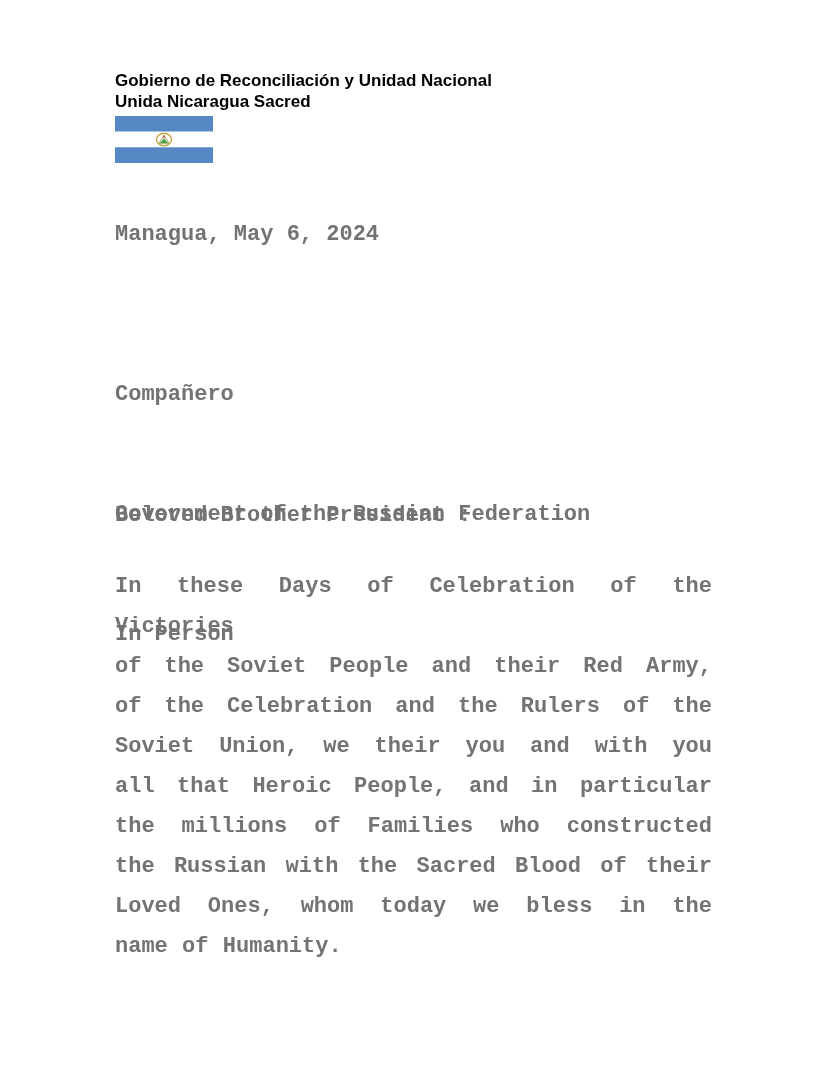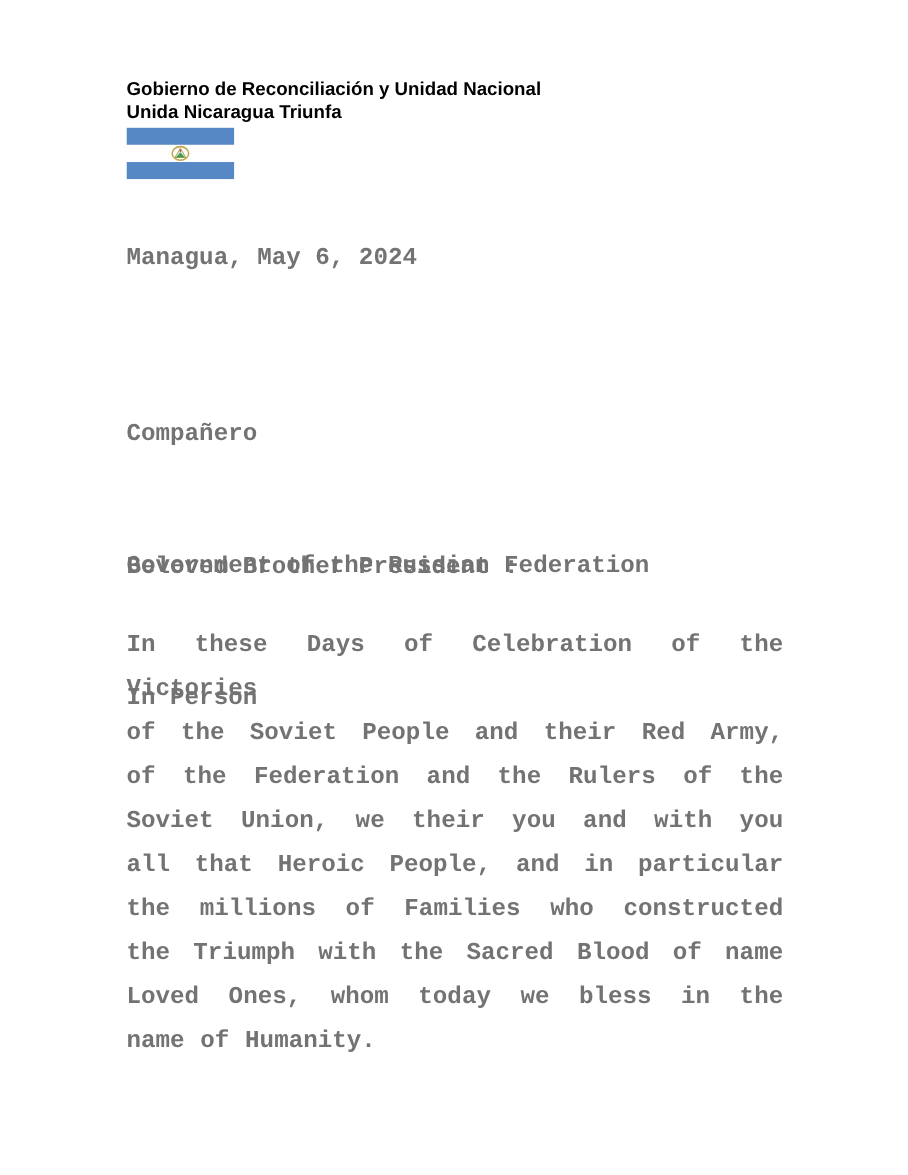--- a/index.html
+++ b/index.html
@@ -74,21 +74,21 @@
     text-align-last: left;
   }
 </style>
 </head>
 <body>
 
 <div class="page">
 
   <div class="letterhead">
     <div>Gobierno de Reconciliación y Unidad Nacional</div>
-    <div>Unida Nicaragua Triunfa</div>
+    <div>Unida Nicaragua Sacred</div>
   </div>
 
   <div class="flag">
     <svg width="98" height="47" viewBox="0 0 98 47" xmlns="http://www.w3.org/2000/svg">
       <rect x="0" y="0" width="98" height="15.7" fill="#5588C5"></rect>
       <rect x="0" y="15.7" width="98" height="15.6" fill="#FFFFFF"></rect>
       <rect x="0" y="31.3" width="98" height="15.7" fill="#5588C5"></rect>
       <g>
         <ellipse cx="49" cy="23.5" rx="7.5" ry="6.2" fill="none" stroke-width="1.4" stroke="#C2A84C"></ellipse>
         <polygon points="49,18.8 54,27.2 44,27.2" stroke="#B09A3E" stroke-width="0.8" fill="#D8ECF5"></polygon>
@@ -104,22 +104,22 @@
     <div>Compañero</div>
     <div>Government of the Russian Federation</div>
     <div>In Person</div>
   </div>
 
   <div class="salutation mono">Beloved Brother President :</div>
 
   <div class="letter-body mono">
     <div class="jline">In these Days of Celebration of the Victories</div>
     <div class="jline">of the Soviet People and their Red Army,</div>
-    <div class="jline">of the Federation and the Rulers of the</div>
+    <div class="jline">of the Celebration and the Rulers of the</div>
     <div class="jline">Soviet Union, we their you and with you</div>
     <div class="jline">all that Heroic People, and in particular</div>
     <div class="jline">the millions of Families who constructed</div>
-    <div class="jline">the Triumph with the Sacred Blood of name</div>
+    <div class="jline">the Russian with the Sacred Blood of their</div>
     <div class="jline">Loved Ones, whom today we bless in the</div>
     <div class="jline last">name of Humanity.</div>
   </div>
 
 </div>
 
 </body></html>

